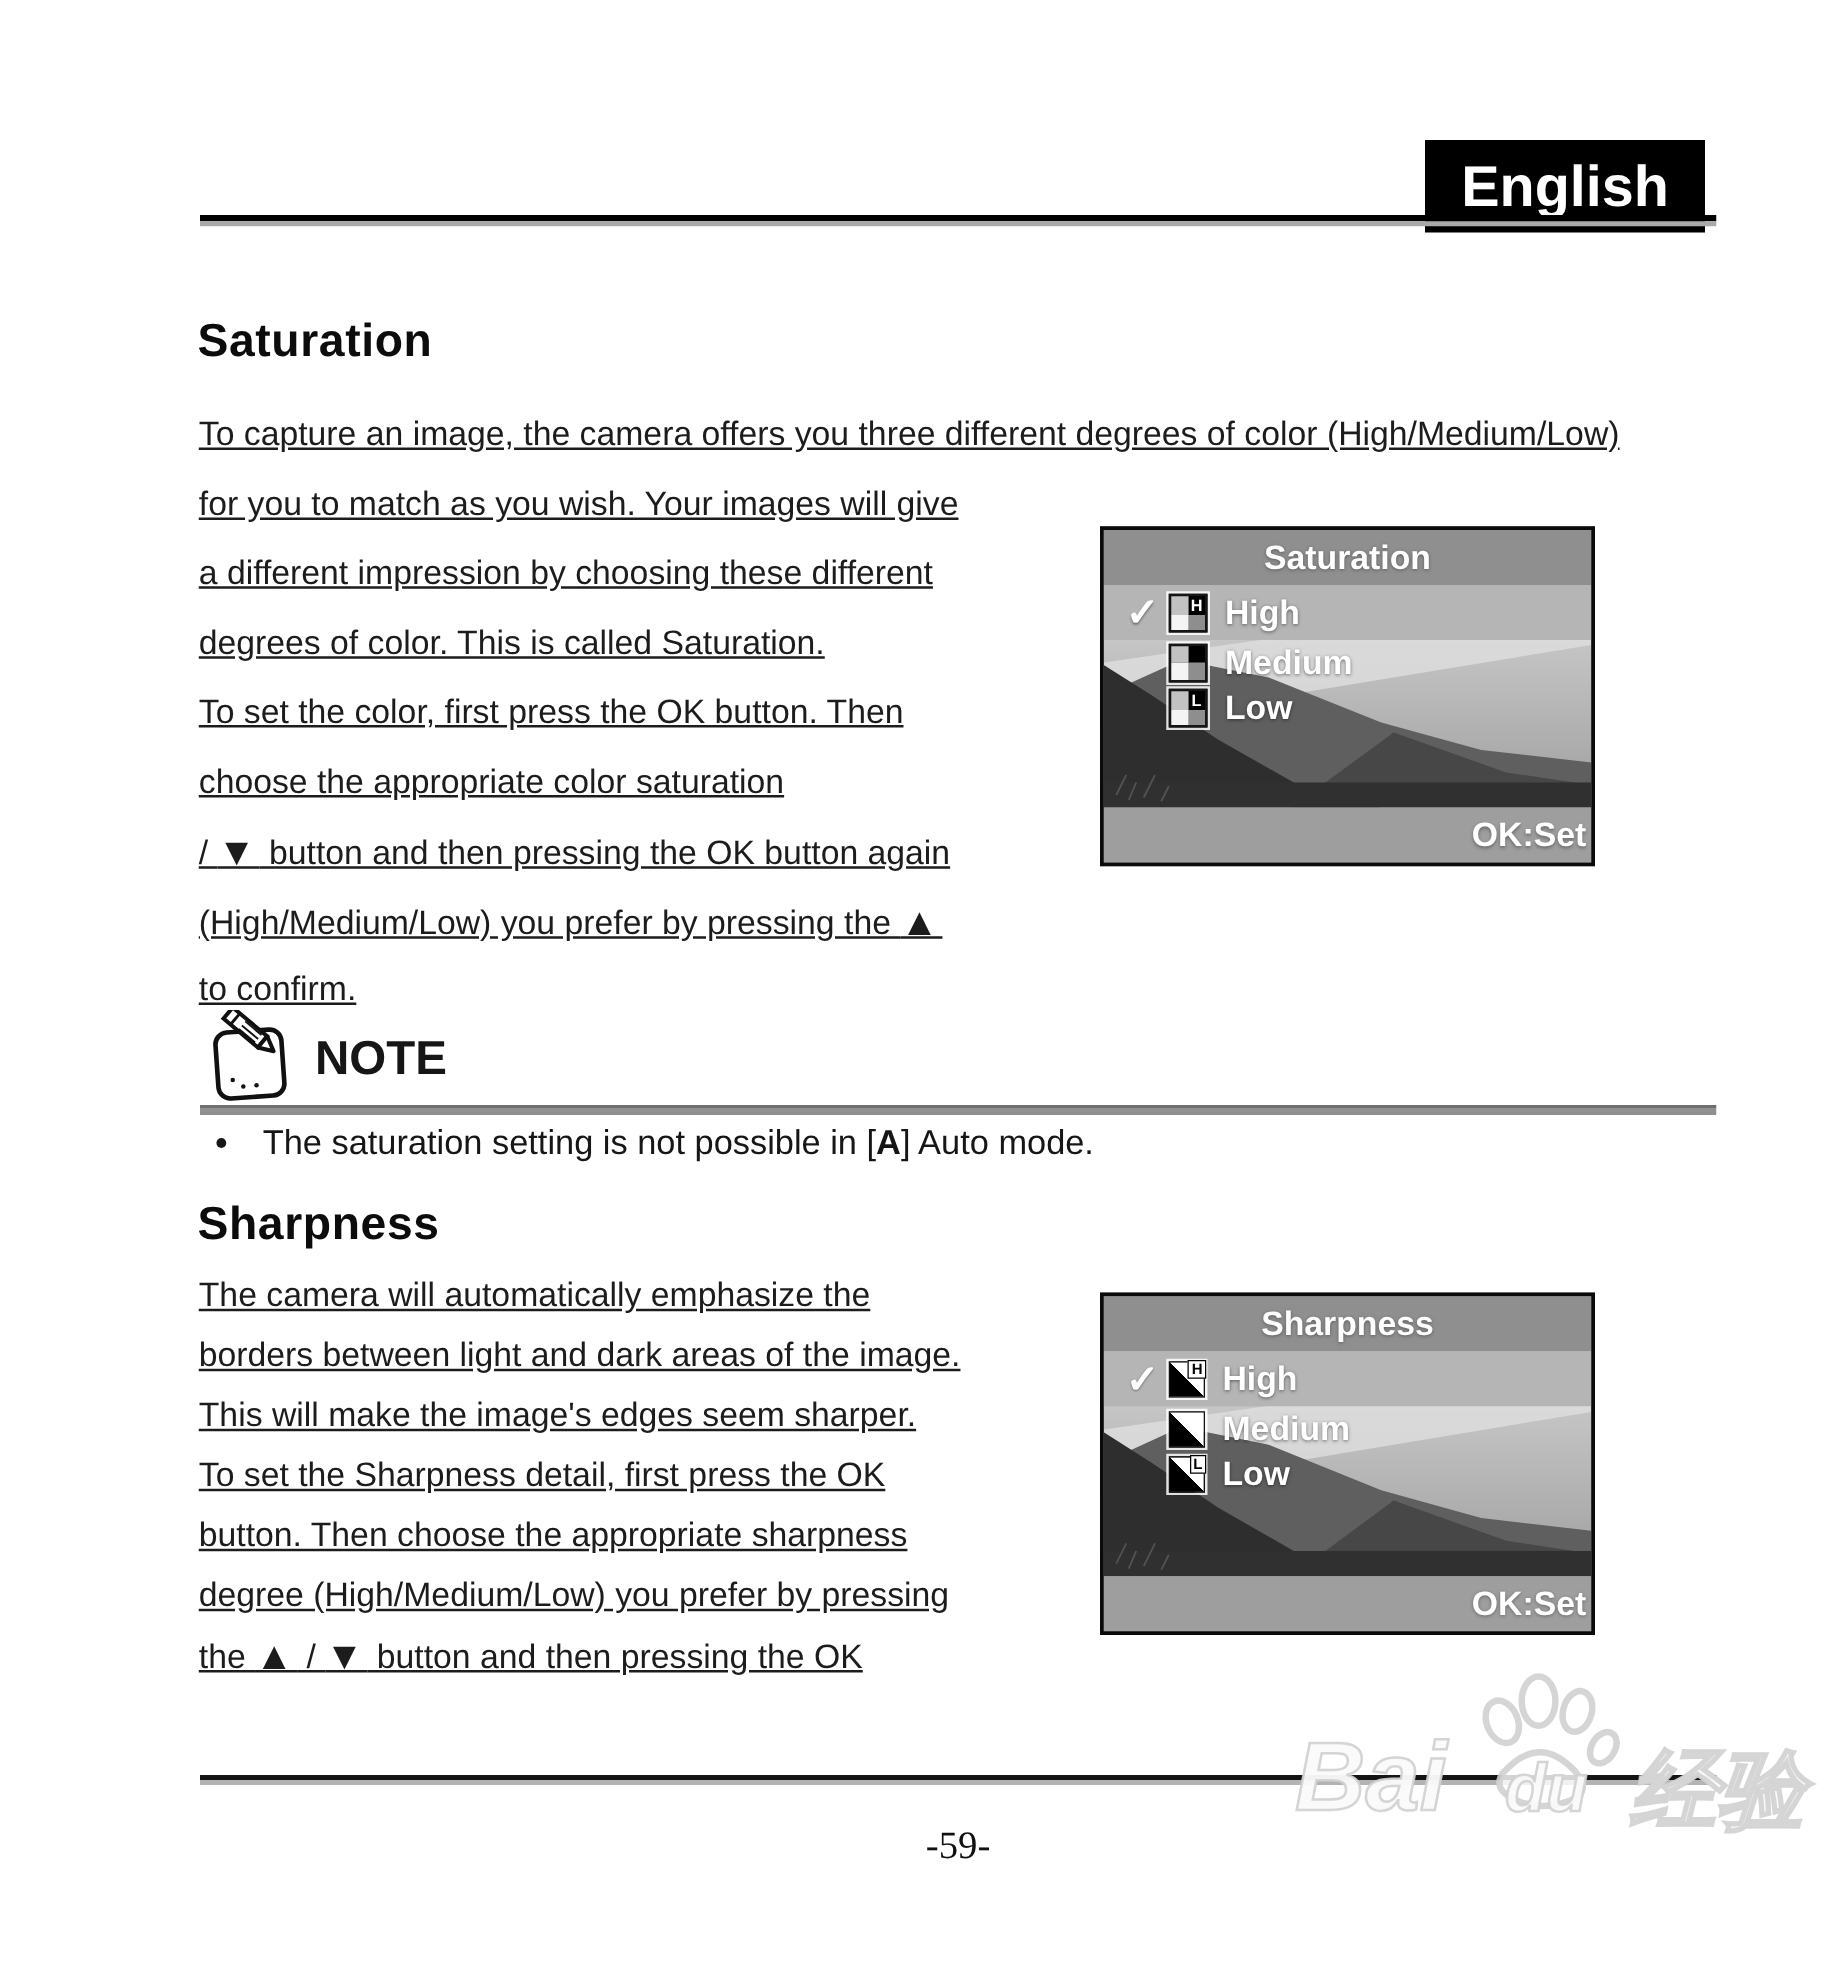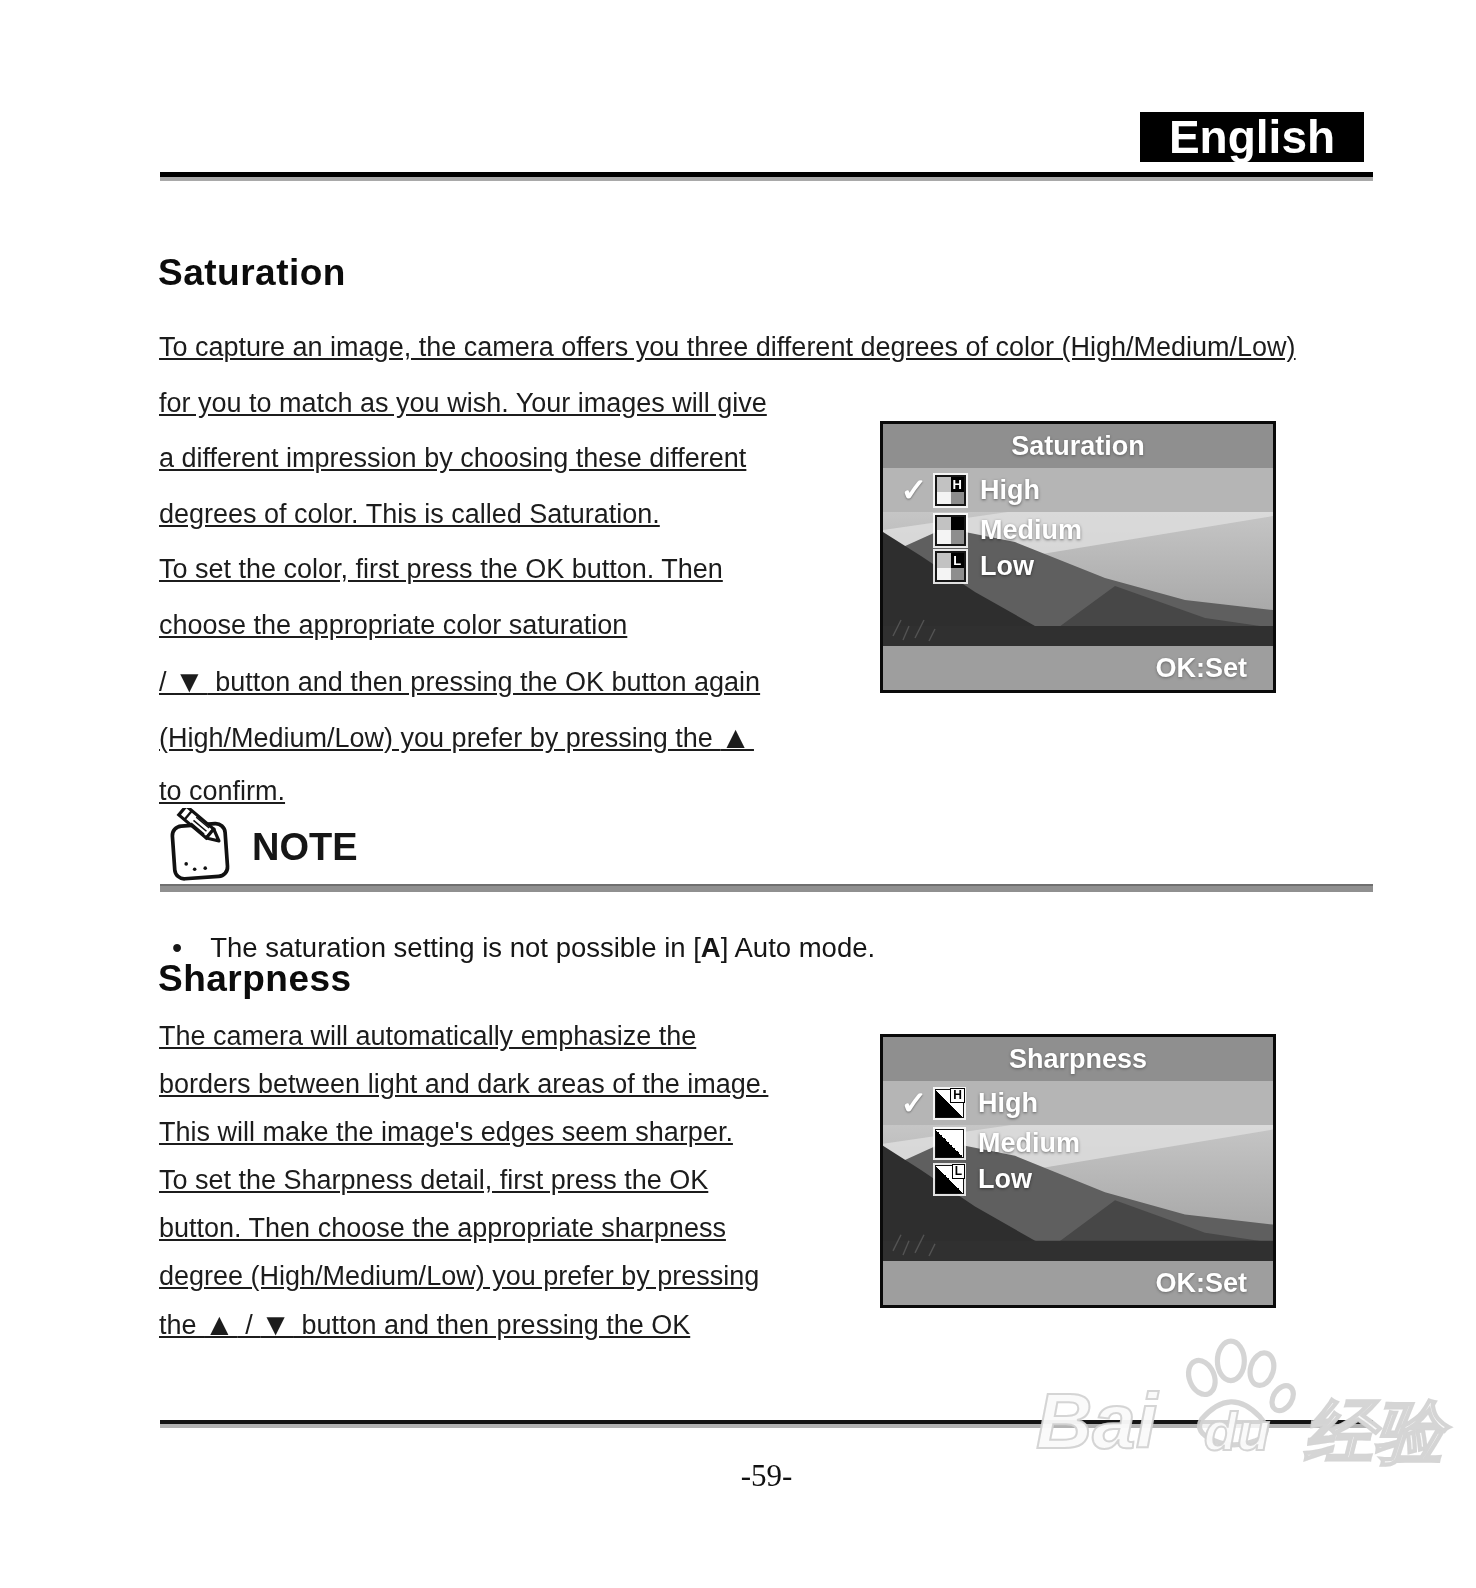--- a/index.html
+++ b/index.html
@@ -8,21 +8,21 @@
     width:1476px;height:1588px;
     background:#ffffff;
     font-family:"Liberation Sans", sans-serif;
     color:#161616;
     overflow:hidden;
   }
   .abs{position:absolute;}
 
   
   .english-badge{
-    left:1140px;top:112px;width:224px;height:50px;
+    left:1140px;top:112px;width:224px;height:74px;
     background:#000;color:#fff;
     display:flex;align-items:center;justify-content:center;
     font-size:46px;font-weight:bold;
   }
   .rule-double-top{
     left:160px;top:172px;width:1213px;height:0;
     border-top:5px solid #000;border-bottom:4px solid #a9a9a9;
   }
 
   
@@ -34,21 +34,21 @@
   .sat-lines .line{line-height:55.5px;height:55.5px;}
   .sharp-lines .line{line-height:48px;height:48px;}
   .tri{font-size:31px;letter-spacing:3px;position:relative;top:1px;}
 
   
   .note-label{font-size:38px;font-weight:bold;}
   .rule-note{
     left:160px;top:884px;width:1213px;height:8px;
     background:linear-gradient(to bottom,#6f6f6f 0 30%,#909090 30% 100%);
   }
-  .bullet-row{left:172px;top:931px;font-size:27.5px;white-space:nowrap;}
+  .bullet-row{left:172px;top:898px;font-size:27.5px;white-space:nowrap;}
   .bullet-glyph{font-size:29px;margin-right:28px;position:relative;top:1px;}
 
   
   .cam-screen{
     width:396px;
     border:3px solid #0a0a0a;
     box-sizing:border-box;
     background:#9c9c9c;
     overflow:hidden;
   }
@@ -58,21 +58,21 @@
     background:#8f8f8f;
     color:#fff;font-weight:bold;font-size:27px;
     text-align:center;line-height:44px;
     text-shadow:0 1px 3px rgba(0,0,0,0.35);
   }
   .cam-footer{
     position:absolute;left:0;bottom:0;width:100%;height:44px;
     background:#9e9e9e;
     color:#fff;font-weight:bold;font-size:27px;
     text-align:right;line-height:44px;
-    padding-right:26px;box-sizing:border-box;
+    padding-right:4px;box-sizing:border-box;
     text-shadow:0 1px 3px rgba(0,0,0,0.35);
   }
   .opt-row{
     position:absolute;left:0;width:100%;
     display:flex;align-items:center;
   }
   .opt-row.r0{top:44px;height:44px;background:#b5b5b5;}
   .opt-row.r1{top:88px;height:36px;}
   .opt-row.r2{top:124px;height:36px;}
   .check{

